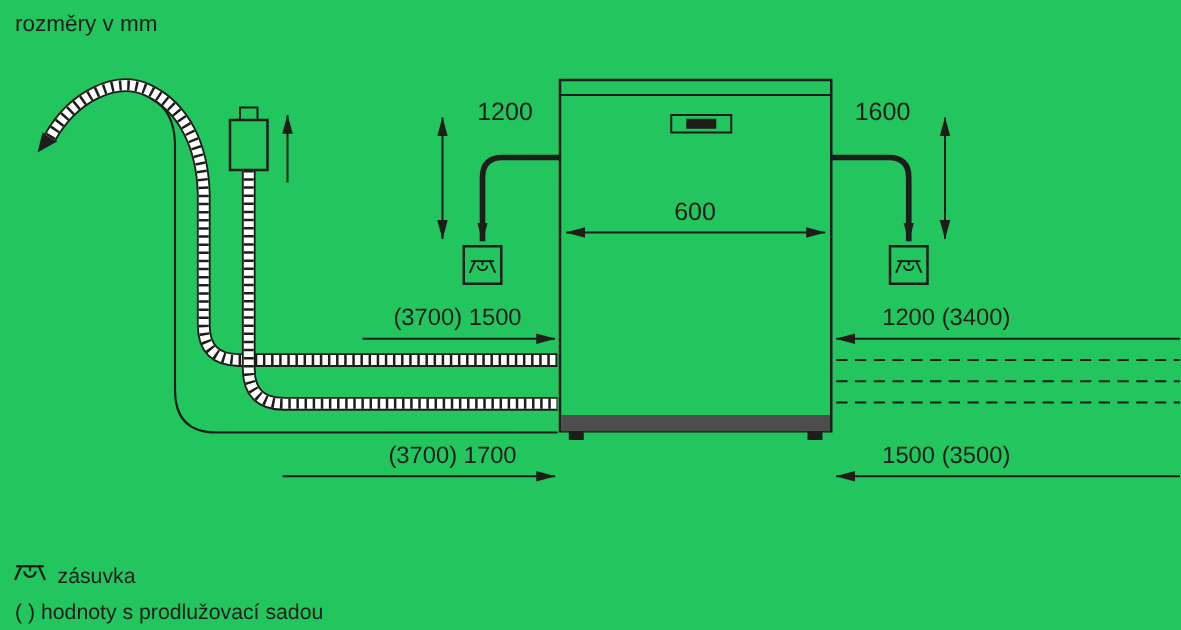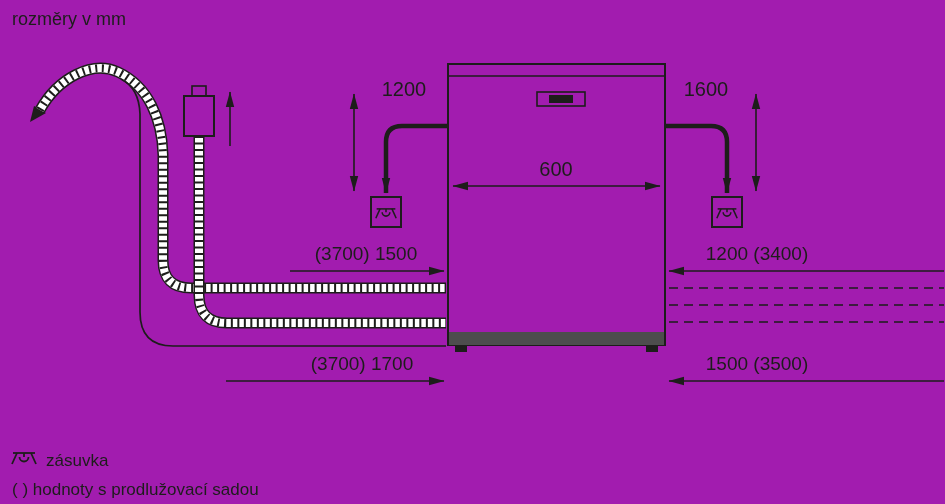--- a/index.html
+++ b/index.html
@@ -1,17 +1,17 @@
 <!DOCTYPE html>
 <html><head>
 <meta charset="utf-8">
 <style>
   html,body { margin:0; padding:0; background:#fff; }
   body { width:945px; height:504px; overflow:hidden; font-family:"Liberation Sans", sans-serif; }
-  .canvas { position:relative; width:945px; height:504px; background:#a21caf; }
+  .canvas { position:relative; width:945px; height:504px; background:#22c55e; }
   svg { display:block; }
   svg text { font-family:"Liberation Sans", sans-serif; fill:#1d1d1b; }
   .title-txt { font-size:18px; }
   .dim { font-size:20px; }
   .dim-sm { font-size:19px; }
   .legend-txt { font-size:17px; }
   .ln   { stroke:#1d1d1b; fill:none; }
   .w2   { stroke-width:2; }
   .w15  { stroke-width:1.6; }
   .cable { stroke:#1d1d1b; stroke-width:4.5; fill:none; }

